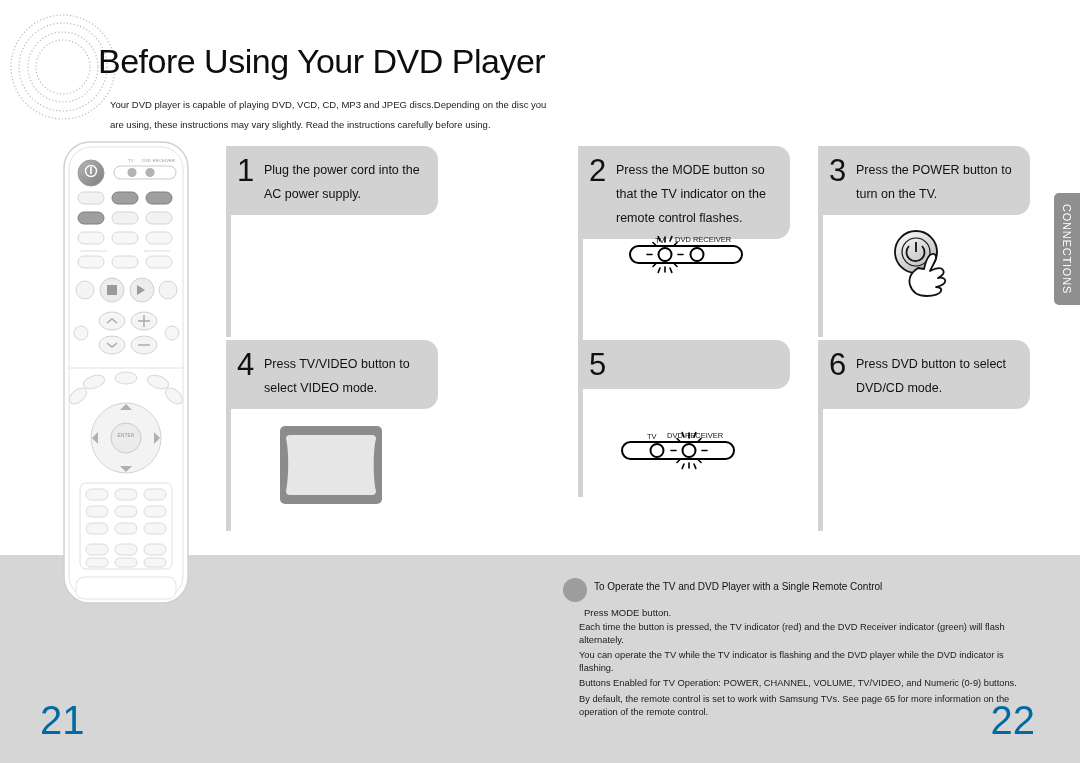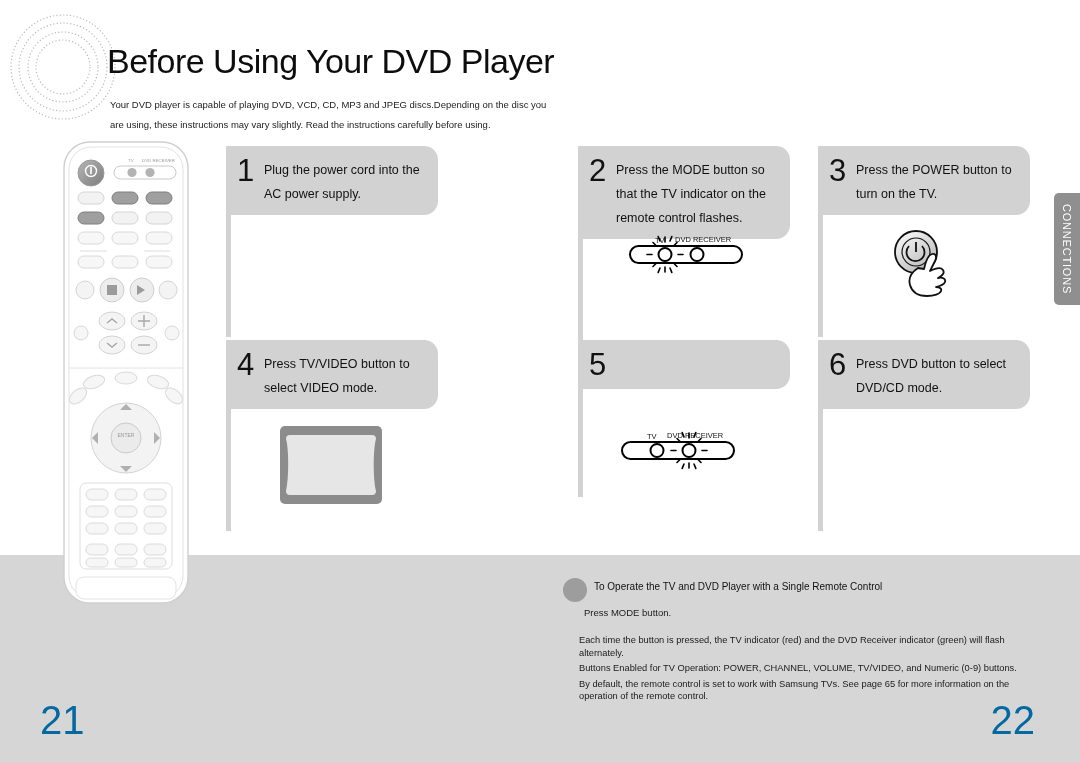--- a/index.html
+++ b/index.html
@@ -20,21 +20,21 @@
     -webkit-text-stroke:0px;
   }
   .page-num.left{left:40px;}
   .page-num.right{right:45px;}
 
   
   .watermark{
     position:absolute;left:8px;top:8px;width:110px;height:118px;
   }
   .page-title{
-    position:absolute;left:107px;top:42px;
+    position:absolute;left:98px;top:42px;
     font-size:34px;letter-spacing:-0.5px;font-weight:400;
     color:#0d0d0d;white-space:nowrap;
   }
   .page-sub{
     position:absolute;left:110px;top:95px;width:440px;
     font-size:9.5px;line-height:20px;color:#222;
   }
 
   
   .side-tab{
@@ -103,21 +103,21 @@
     border-radius:50%;background:#9d9d9d;
   }
   .note-head{
     position:absolute;left:7px;top:3px;font-size:10px;color:#111;
     white-space:nowrap;
     margin-left:24px;
   }
   .note-lead{
     font-size:9.5px;color:#1a1a1a;margin-top:5px;margin-left:5px;padding-left:16px;
   }
-  .note-list{margin:16px 0 0 16px;padding:0;list-style:none;}
+  .note-list{margin:3px 0 0 16px;padding:0;list-style:none;}
   .note-list li{
     font-size:9.3px;line-height:12.6px;color:#1a1a1a;margin-bottom:3px;
   }
 </style>
 </head>
 <body>
 
 <div class="footer-band"></div>
 <div class="page-num left">21</div>
 <div class="page-num right">22</div>
@@ -361,16 +361,17 @@
 </div>
 
 <div class="note">
   <div class="note-head-wrap">
     <div class="note-bullet"></div>
     <div class="note-head">To Operate the TV and DVD Player with a Single Remote Control</div>
   </div>
   <div class="note-lead">Press MODE button.</div>
   <ul class="note-list">
     <li>Each time the button is pressed, the TV indicator (red) and the DVD Receiver indicator (green) will flash alternately.</li>
+    <li>You can operate the TV while the TV indicator is flashing and the DVD player while the DVD indicator is flashing.</li>
     <li>Buttons Enabled for TV Operation: POWER, CHANNEL, VOLUME, TV/VIDEO, and Numeric (0-9) buttons.</li>
     <li>By default, the remote control is set to work with Samsung TVs. See page 65 for more information on the operation of the remote control.</li>
   </ul>
 </div>
 
 </body></html>

